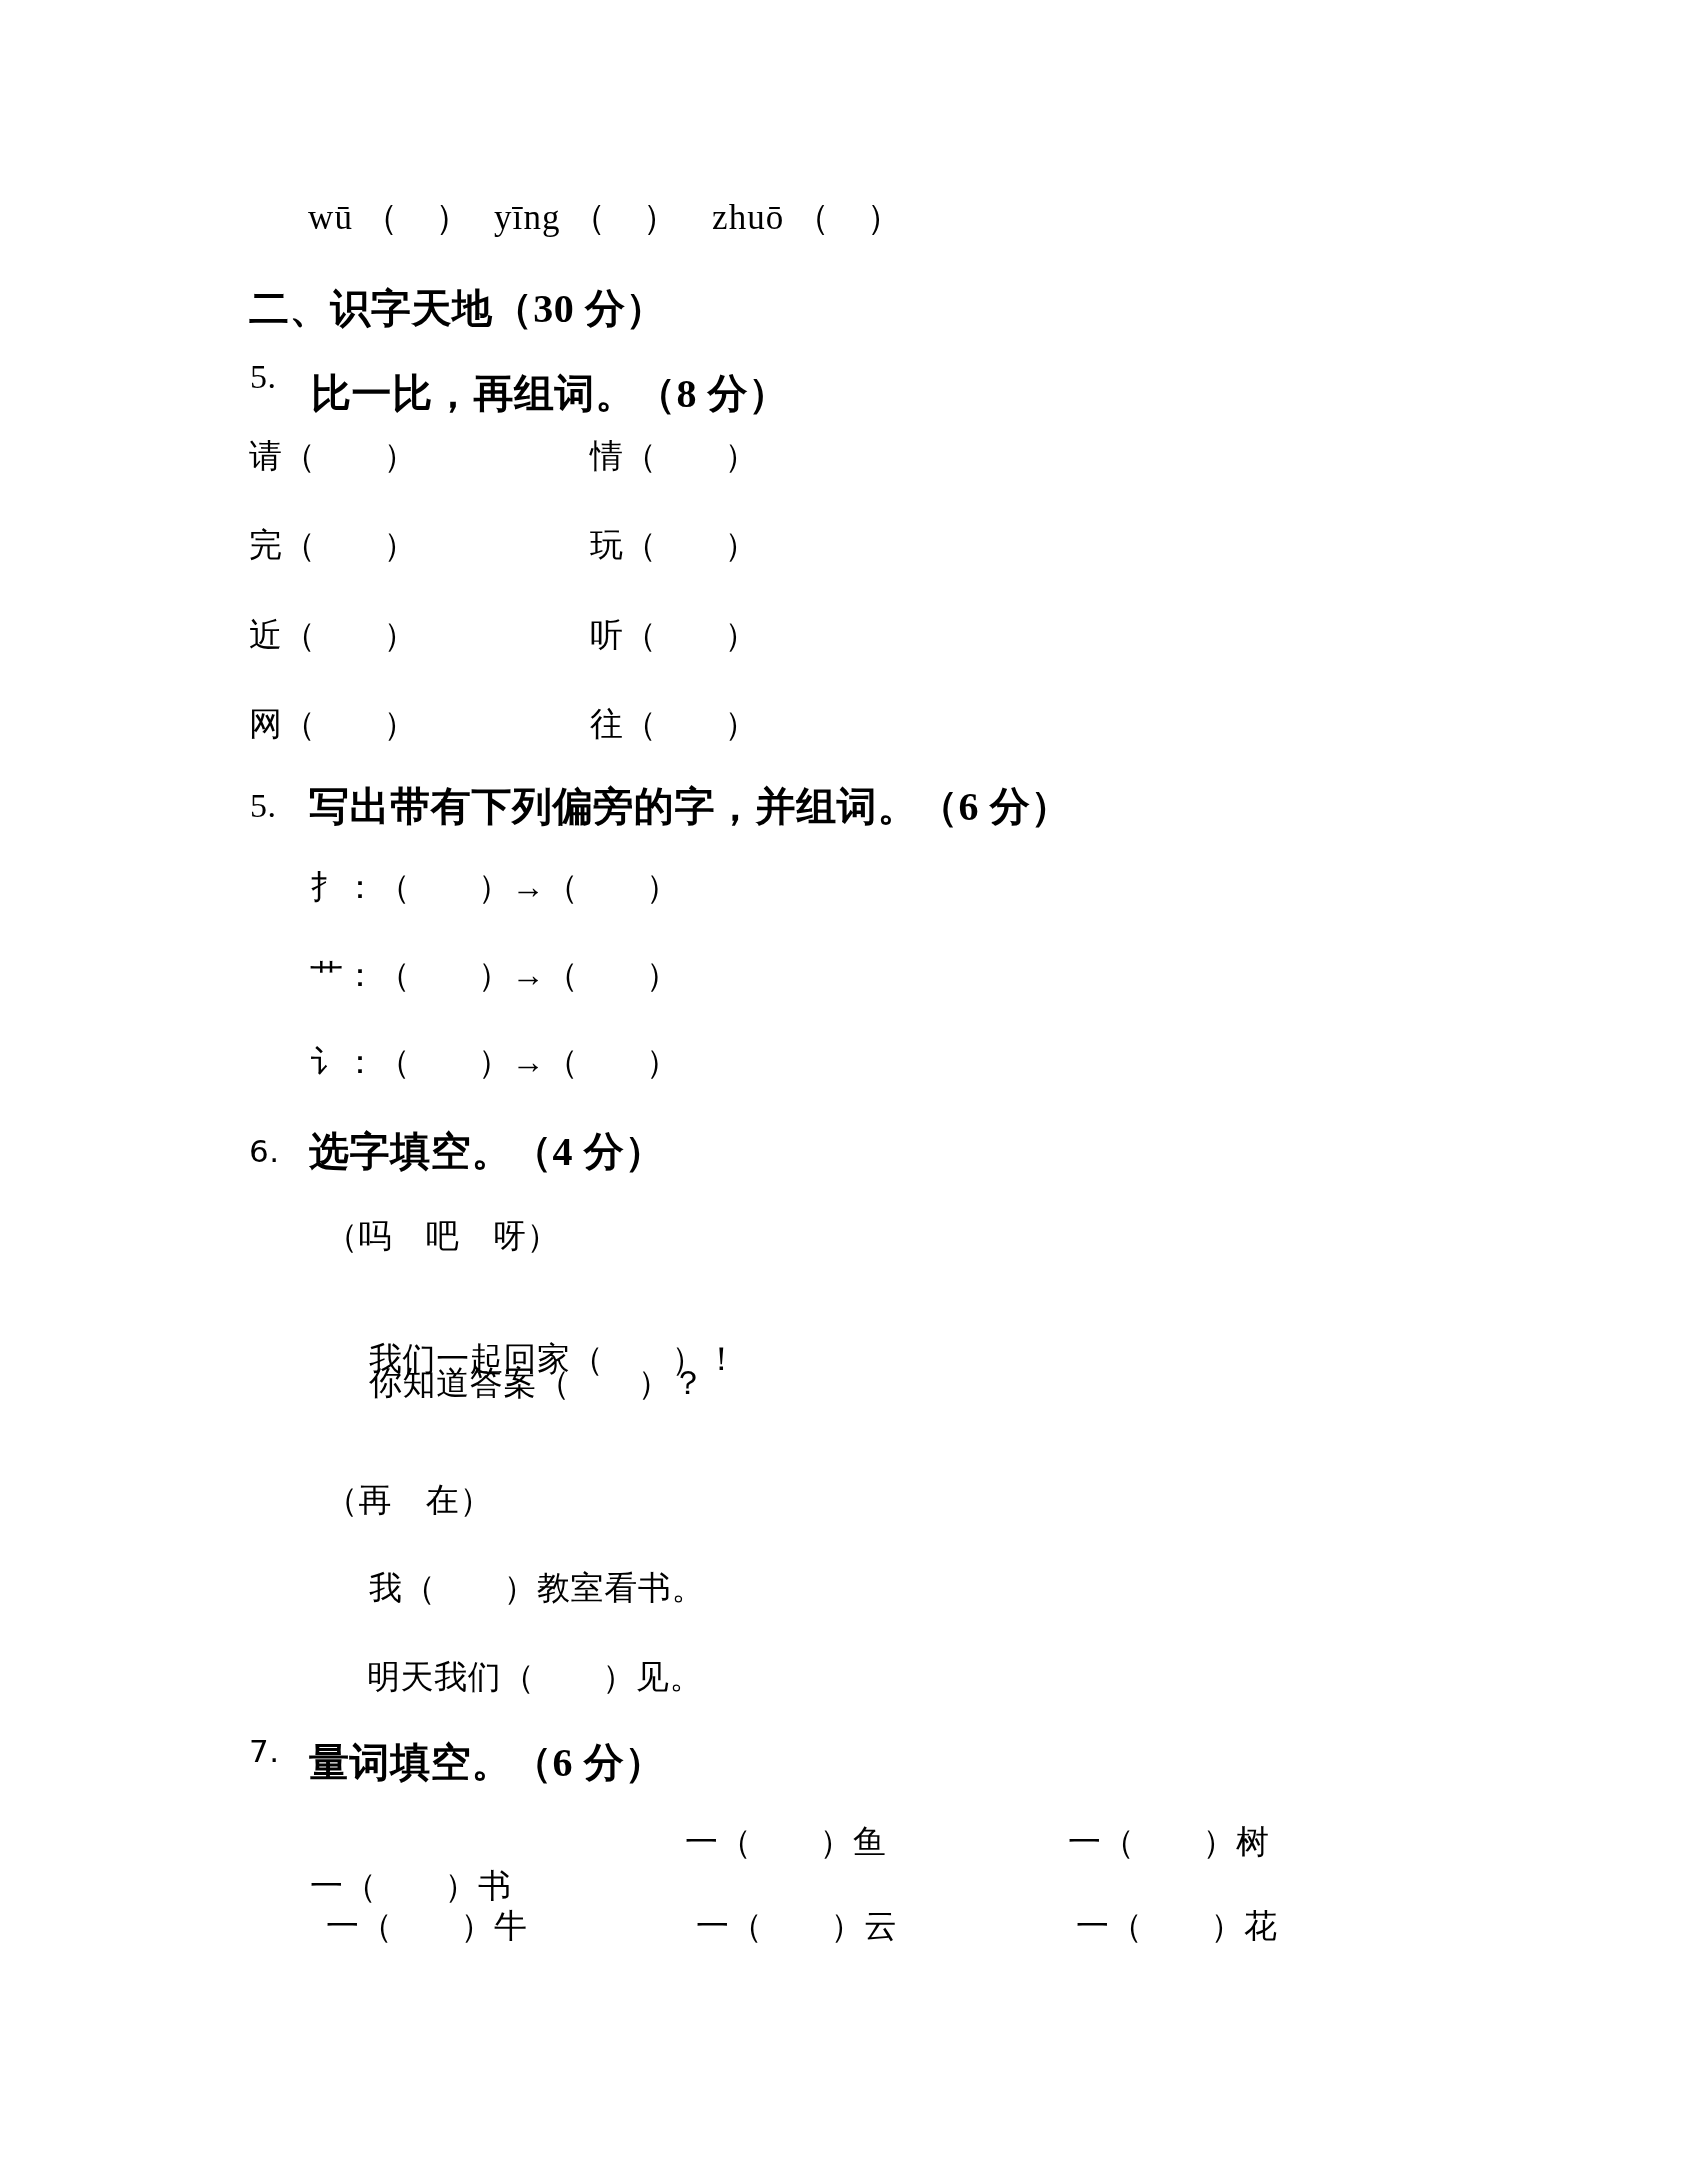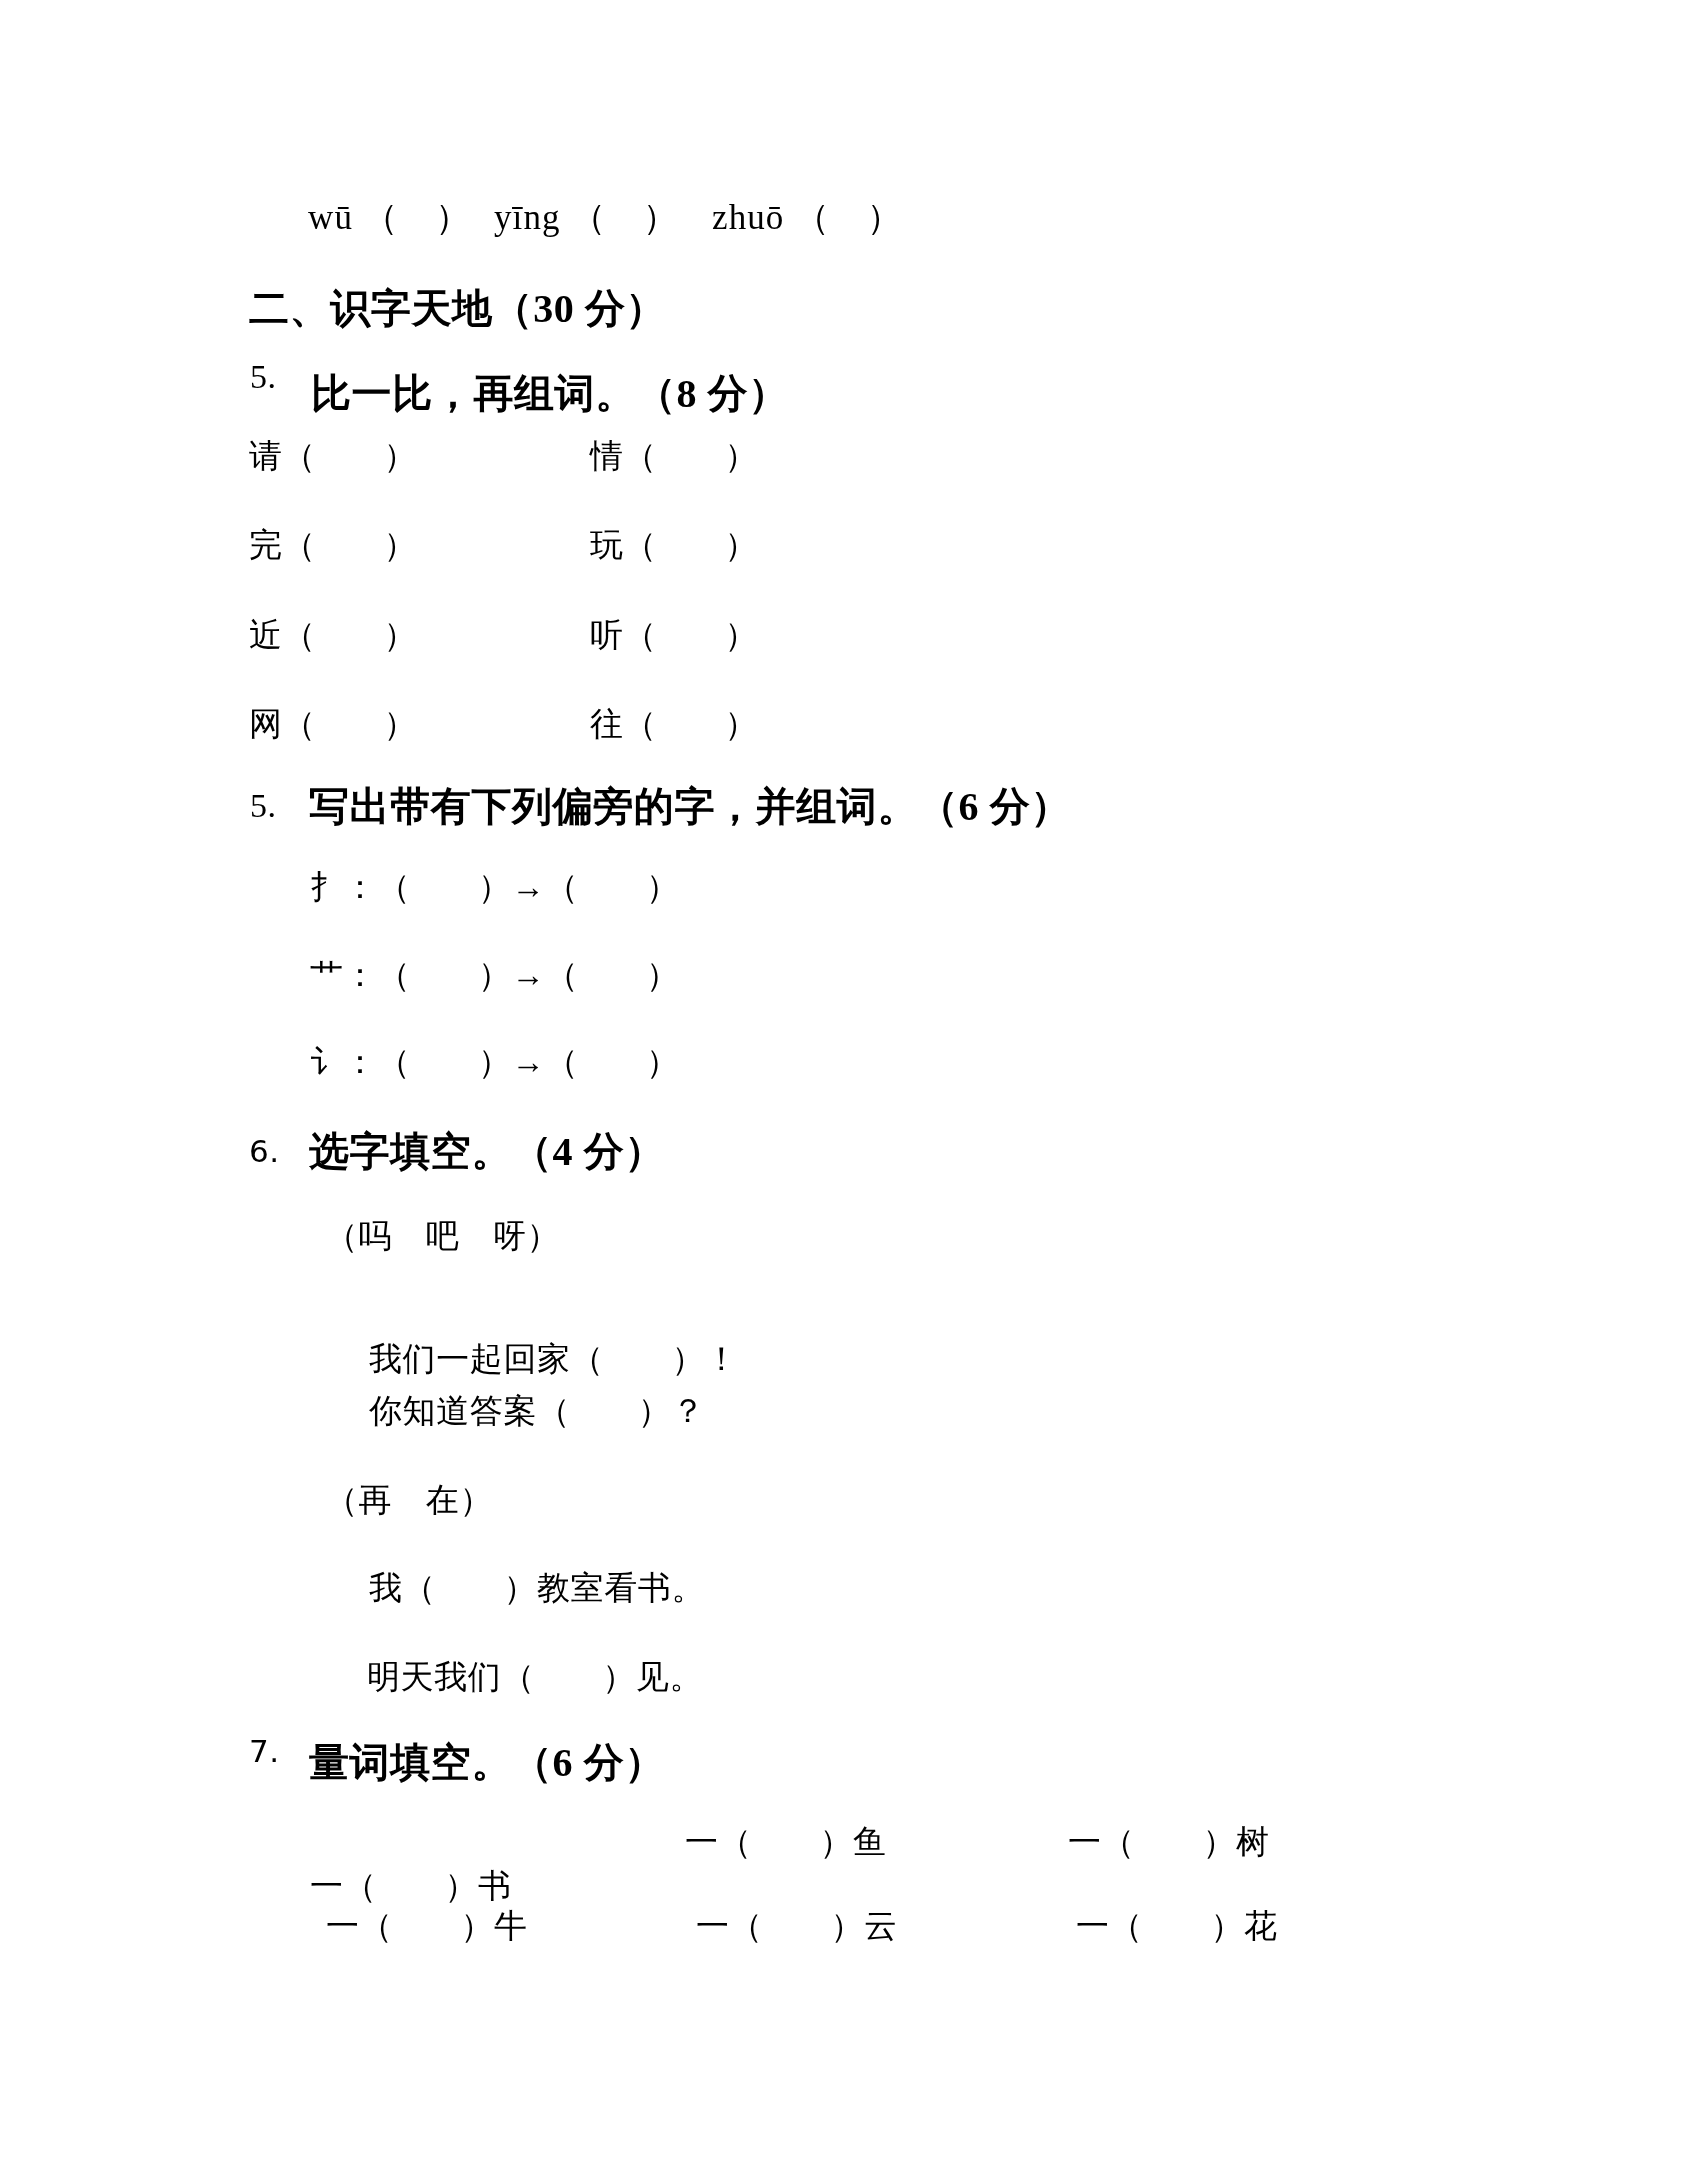--- a/index.html
+++ b/index.html
@@ -74,21 +74,21 @@
 
   <div class="line" style="left:310px; top:871px;"><span>扌</span><span>：（　　）→（　　）</span></div>
   <div class="line" style="left:310px; top:959px;"><span>艹</span><span>：（　　）→（　　）</span></div>
   <div class="line" style="left:310px; top:1046px;"><span>讠</span><span>：（　　）→（　　）</span></div>
 
   <div class="line num-sans" style="left:249px; top:1136px;">6.</div>
   <div class="line bold" style="left:309px; top:1132px;">选字填空。（4 分）</div>
 
   <div class="line" style="left:325px; top:1220px;">（吗　吧　呀）</div>
   <div class="line" style="left:369px; top:1343px;">我们一起回家（　　）！</div>
-  <div class="line" style="left:369px; top:1395px;">你知道答案（　　）？</div>
+  <div class="line" style="left:369px; top:1367px;">你知道答案（　　）？</div>
 
   <div class="line" style="left:325px; top:1484px;">（再　在）</div>
   <div class="line" style="left:369px; top:1572px;">我（　　）教室看书。</div>
   <div class="line" style="left:367px; top:1661px;">明天我们（　　）见。</div>
 
   <div class="line num-sans" style="left:249px; top:1736px;">7.</div>
   <div class="line bold" style="left:309px; top:1734px;margin-top:9px;">量词填空。（6 分）</div>
 
   <div class="line" style="left:310px; top:1826px;margin-top:44px;">一（　　）书</div>
   <div class="line" style="left:685px; top:1826px;">一（　　）鱼</div>

